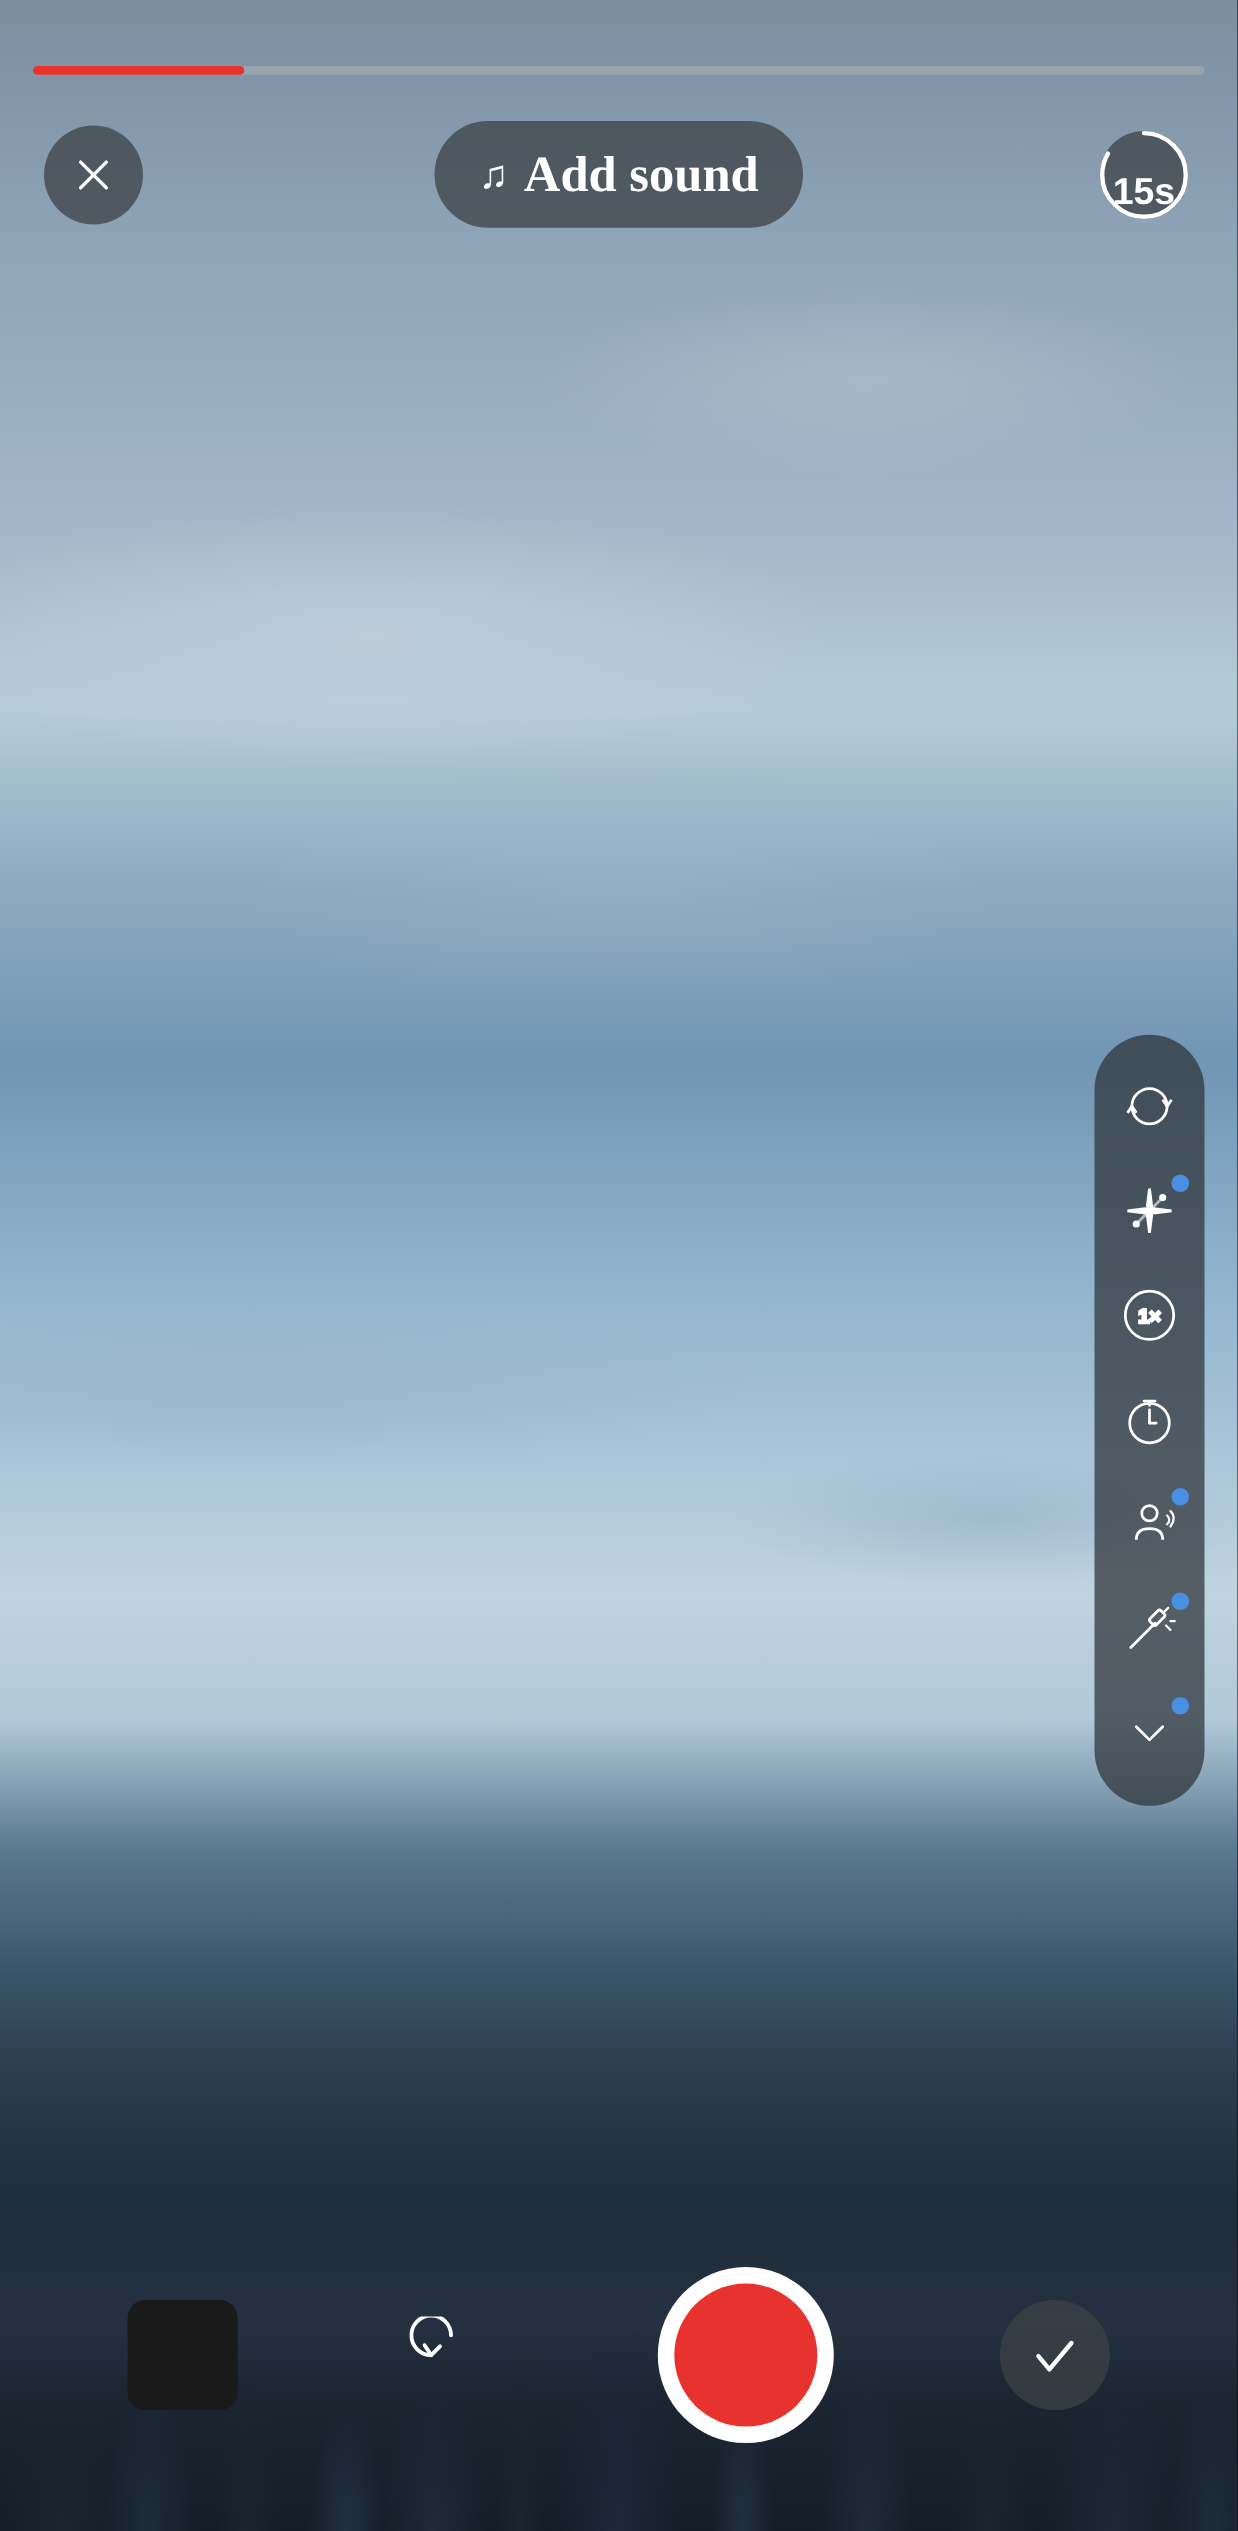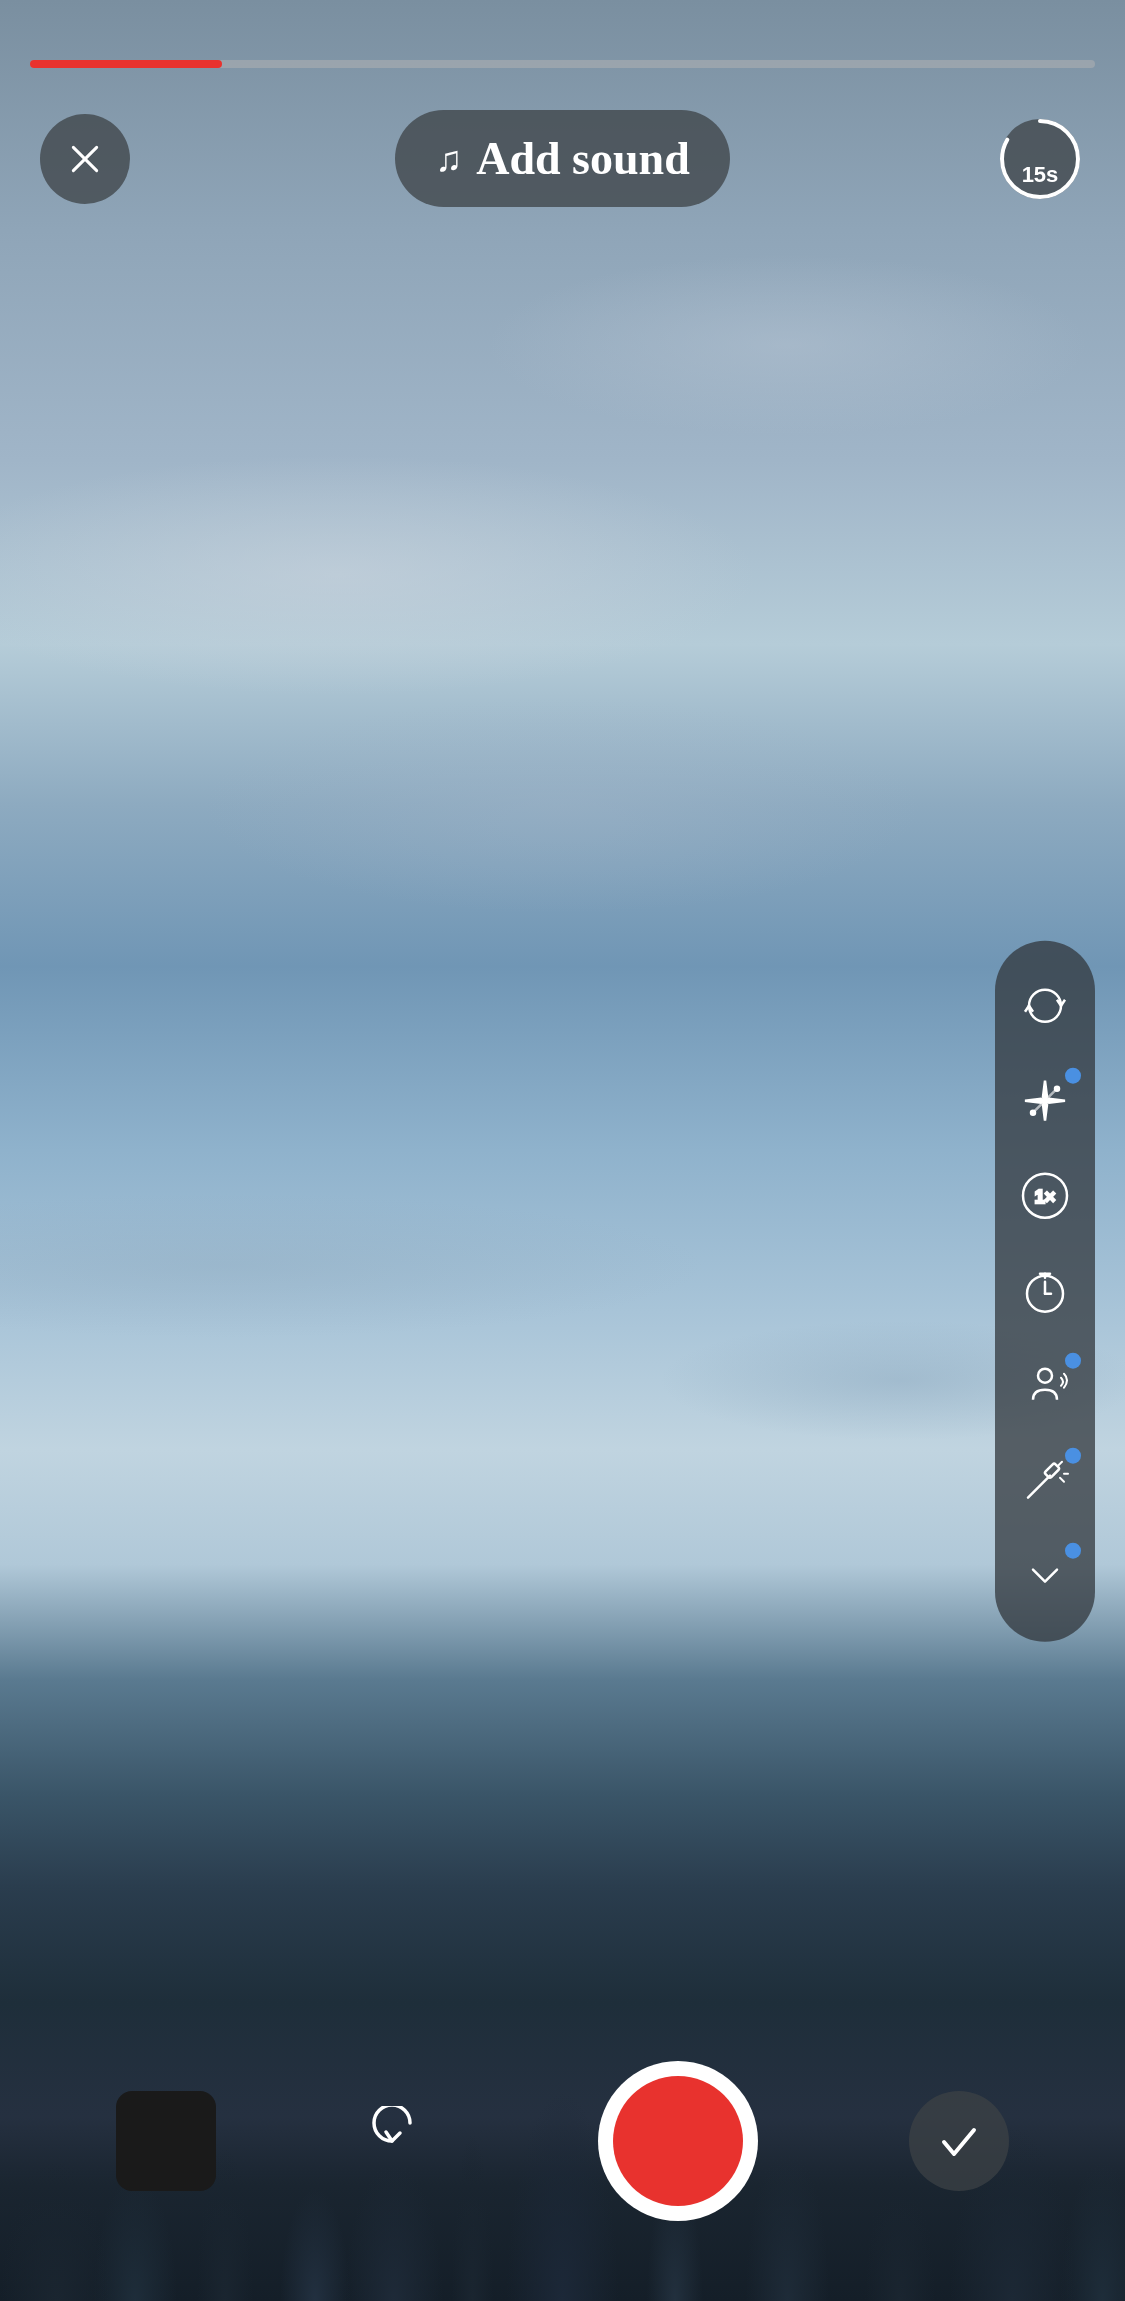--- a/index.html
+++ b/index.html
@@ -154,21 +154,21 @@
 
     #timer-badge svg.ring {
       position: absolute;
       inset: 0;
       width: 90px;
       height: 90px;
     }
 
     #timer-badge .timer-text {
       color: white;
-      font-size: 22px;
+      font-size: 34px;
       font-weight: 700;
       z-index: 1;
       margin-top: 32px;
     }
 
     
     #right-toolbar {
       position: absolute;
       right: 30px;
       top: 50%;

